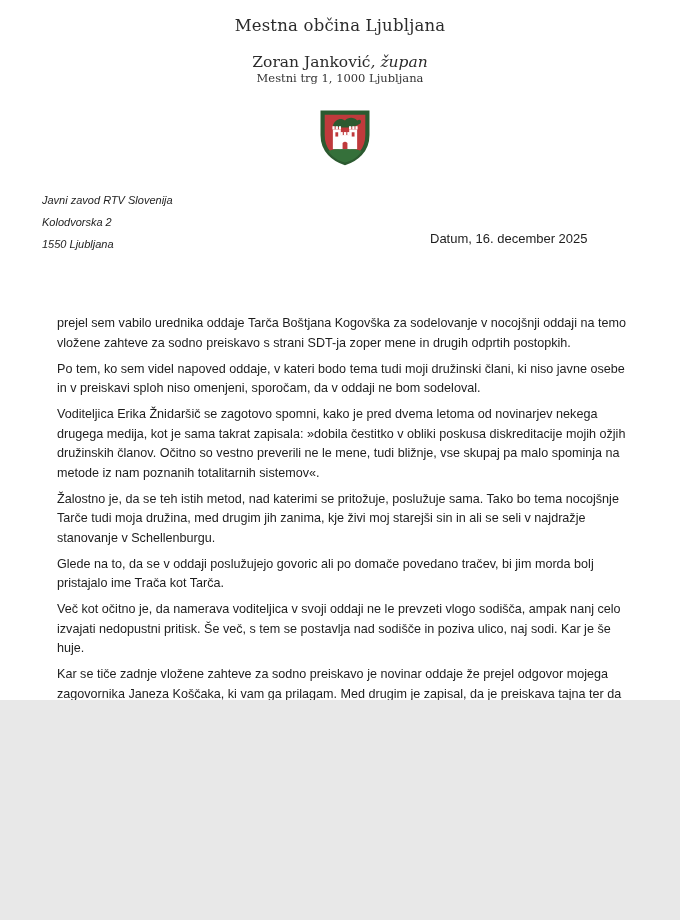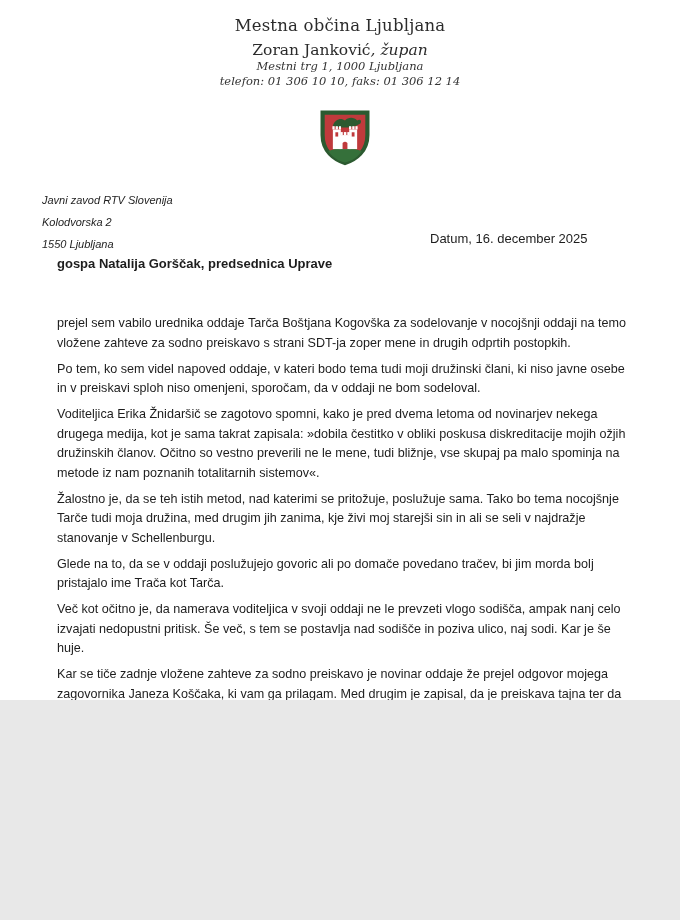--- a/index.html
+++ b/index.html
@@ -4,23 +4,23 @@
 <style>
   html,body{margin:0;padding:0;background:#e8e8e8;}
   .page{
     position:relative;width:680px;height:700px;margin:0 auto;background:#ffffff;
     font-family:"Liberation Sans",sans-serif;color:#1d1d1d;overflow:hidden;
   }
   
   .letterhead{position:absolute;top:16px;left:0;right:0;text-align:center;
     font-family:"DejaVu Serif",serif;color:#2b2b2b;}
   .letterhead .org{font-size:16.5px;letter-spacing:.2px;}
-  .letterhead .sender{font-size:15.5px;margin-top:6px;}
+  .letterhead .sender{font-size:15.5px;margin-top:18px;}
   .letterhead .sender .title{font-style:italic;}
-  .letterhead .addr,.letterhead .tel{font-style:italic;font-size:11.5px;line-height:14.5px;color:#333;}
+  .letterhead .addr,.letterhead .tel{font-size:11.5px;line-height:14.5px;color:#333;}
   .crest{position:absolute;top:106px;left:317px;width:56px;height:60px;}
   
   .recipient{position:absolute;top:189px;left:42px;font-size:11px;line-height:22px;font-style:italic;}
   .date{position:absolute;top:231px;left:430px;font-size:13px;}
   .attention{position:absolute;top:256px;left:57px;font-size:13px;font-weight:bold;}
   
   .letter-body{position:absolute;top:314px;left:57px;width:570px;
     font-size:12.6px;line-height:19.5px;text-align:left;}
   .letter-body p{margin:0 0 6.5px 0;}
   .letter-body p.salutation{margin-bottom:9px;}
@@ -49,21 +49,20 @@
 </style>
 </head>
 <body>
 
 <div class="page">
 
   <div class="letterhead">
     <div class="org">Mestna občina Ljubljana</div>
     <div class="sender"><span>Zoran Janković</span><span class="title">, župan</span></div>
     <div class="addr">Mestni trg 1, 1000 Ljubljana</div>
-    <div class="tel">telefon: 01 306 10 10, faks: 01 306 12 14</div>
   </div>
 
   <svg class="crest" viewBox="0 0 60 62">
     <path d="M30,60 C18,56 6,47 6,30 L6,6 L54,6 L54,30 C54,47 42,56 30,60 Z" fill="#c03a3c" stroke="#2c5a30" stroke-width="4.5"></path>
     <path d="M17,20 C19,13 26,11 30,14.5 C33,10.5 40,10.5 43,14.5 C46,12.5 48.5,14.5 46.5,17.5 L42,20 C36,22.5 23,22.5 17,20 Z" fill="#2c5a30"></path>
     <path d="M12,47 Q30,39.5 48,47 C44,53 38,57.5 30,59.5 C22,57.5 16,53 12,47 Z" fill="#35703a"></path>
     <g fill="#ffffff">
       <rect x="17" y="24" width="8.5" height="21"></rect>
       <rect x="34.5" y="24" width="8.5" height="21"></rect>
       <rect x="24" y="30" width="12" height="15"></rect>
@@ -83,21 +82,20 @@
       <path d="M27.4,45 L27.4,38.5 Q30,35.8 32.6,38.5 L32.6,45 Z"></path>
     </g>
   </svg>
 
   <div class="recipient">
     <div>Javni zavod RTV Slovenija</div>
     <div>Kolodvorska 2</div>
     <div>1550 Ljubljana</div>
   </div>
   <div class="date">Datum, 16. december 2025</div>
-  <div class="attention">gospa Natalija Gorščak, predsednica Uprave</div>
 
   <div class="letter-body">
     <p>prejel sem vabilo urednika oddaje Tarča Boštjana Kogovška za sodelovanje v nocojšnji oddaji na temo vložene zahteve za sodno preiskavo s strani SDT-ja zoper mene in drugih odprtih postopkih.</p>
     <p>Po tem, ko sem videl napoved oddaje, v kateri bodo tema tudi moji družinski člani, ki niso javne osebe in v preiskavi sploh niso omenjeni, sporočam, da v oddaji ne bom sodeloval.</p>
     <p>Voditeljica Erika Žnidaršič se zagotovo spomni, kako je pred dvema letoma od novinarjev nekega drugega medija, kot je sama takrat zapisala: »dobila čestitko v obliki poskusa diskreditacije mojih ožjih družinskih članov. Očitno so vestno preverili ne le mene, tudi bližnje, vse skupaj pa malo spominja na metode iz nam poznanih totalitarnih sistemov«.</p>
     <p>Žalostno je, da se teh istih metod, nad katerimi se pritožuje, poslužuje sama. Tako bo tema nocojšnje Tarče tudi moja družina, med drugim jih zanima, kje živi moj starejši sin in ali se seli v najdražje stanovanje v Schellenburgu.</p>
     <p>Glede na to, da se v oddaji poslužujejo govoric ali po domače povedano tračev, bi jim morda bolj pristajalo ime Trača kot Tarča.</p>
     <p>Več kot očitno je, da namerava voditeljica v svoji oddaji ne le prevzeti vlogo sodišča, ampak nanj celo izvajati nedopustni pritisk. Še več, s tem se postavlja nad sodišče in poziva ulico, naj sodi. Kar je še huje.</p>
     <p>Kar se tiče zadnje vložene zahteve za sodno preiskavo je novinar oddaje že prejel odgovor mojega zagovornika Janeza Koščaka, ki vam ga prilagam. Med drugim je zapisal, da je preiskava tajna ter da Ustava in Zakon o kazenskem postopku kot pristojni organ za izvedbo sodne preiskave predpisujeta neodvisno in z zakonom ustanovljeno sodišče in ne gospe Erike Žnidaršič ali oddaje Tarča.</p>
   </div>

